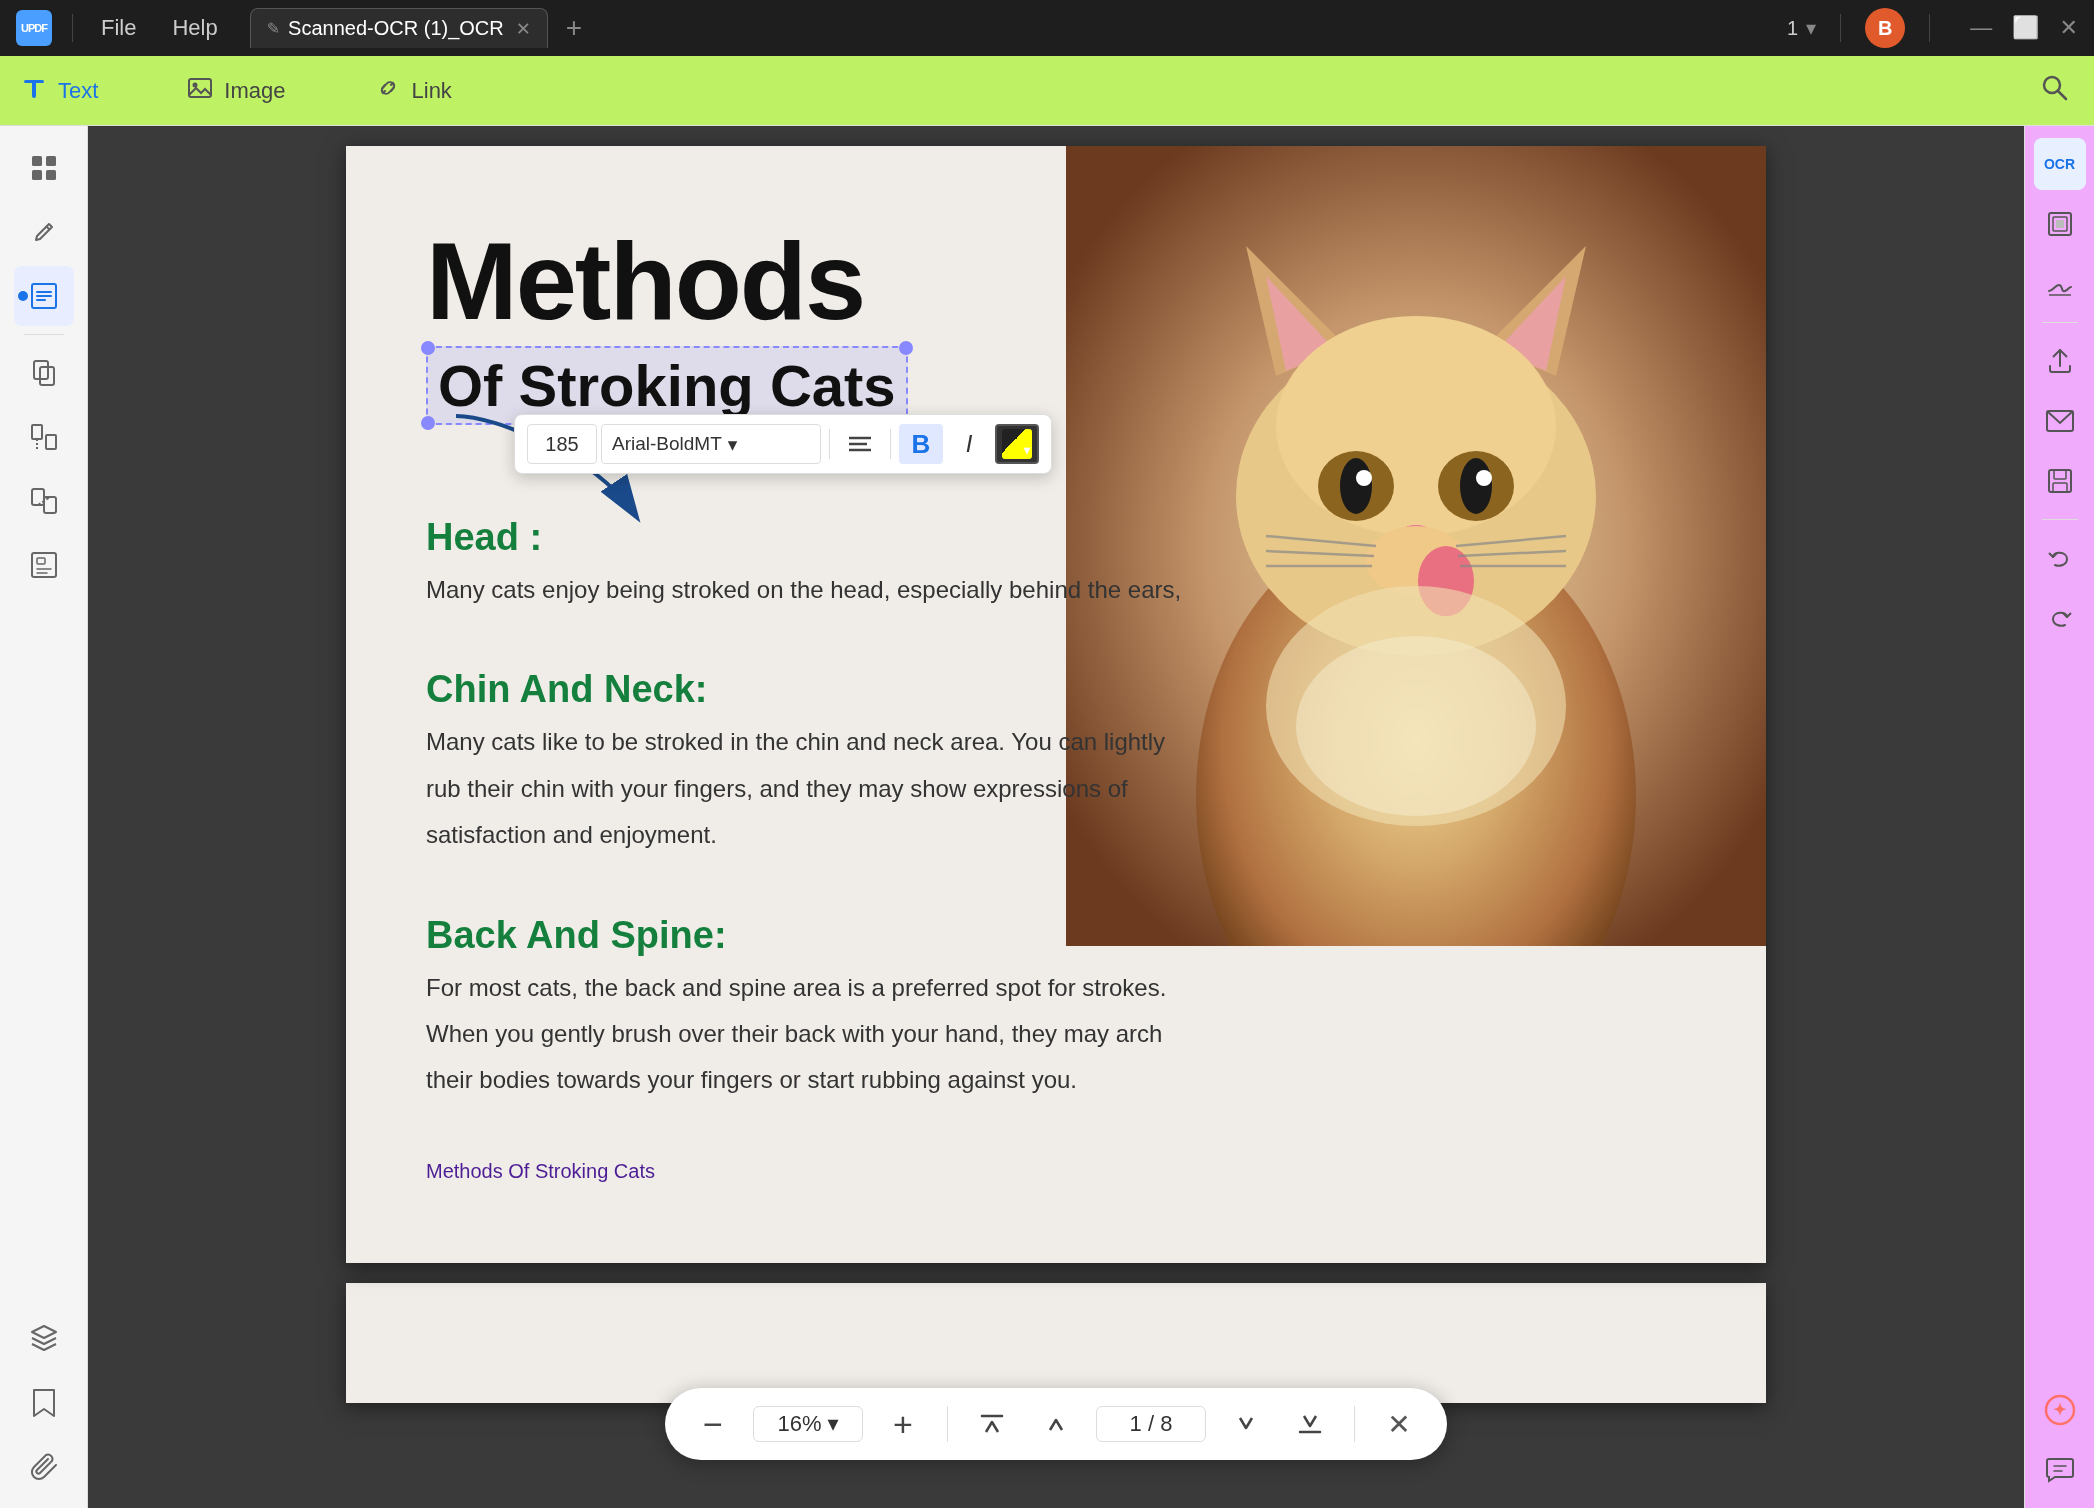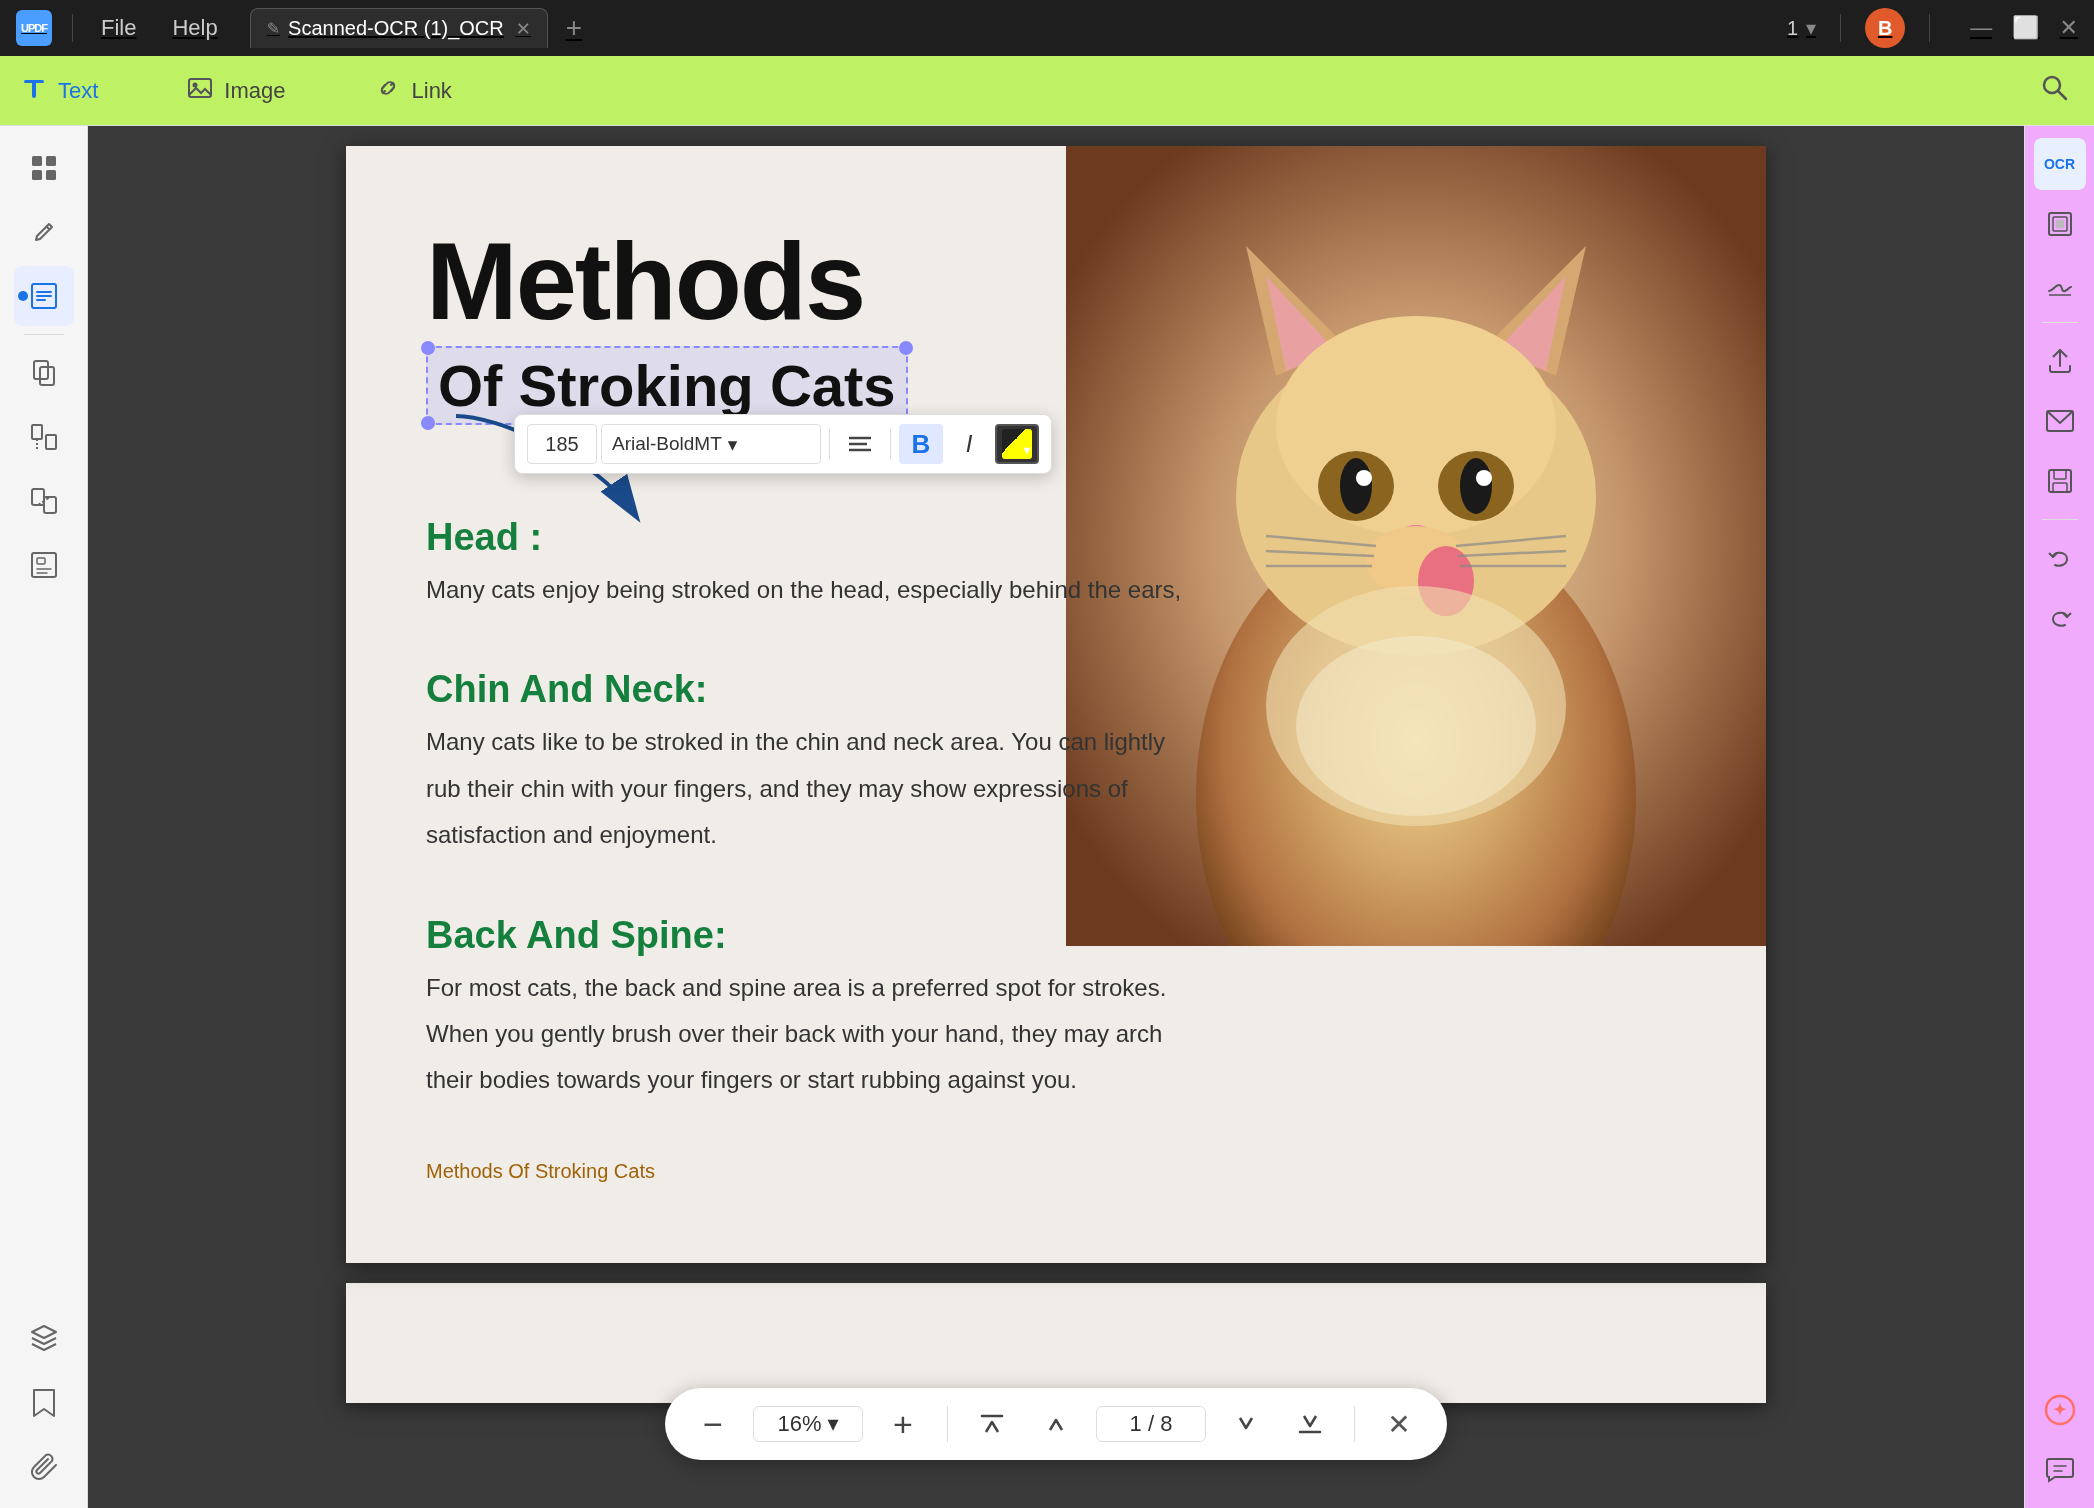--- a/index.html
+++ b/index.html
@@ -7,21 +7,20 @@
 
     
     .titlebar {
       height: 56px;
       background: #1e1e1e;
       display: flex;
       align-items: center;
       padding: 0 16px;
       gap: 4px;
       flex-shrink: 0;
-      text-decoration: underline;
     }
     .logo {
       display: flex; align-items: center; gap: 6px;
       font-size: 18px; font-weight: 700; color: #4a9eff;
       margin-right: 8px;
     }
     .logo-icon { width: 36px; height: 36px; background: #4a9eff; border-radius: 6px; display: flex; align-items: center; justify-content: center; color: white; font-weight: 900; font-size: 14px; }
     .title-divider { width: 1px; height: 28px; background: #444; margin: 0 8px; }
     .menu-item { color: #ccc; font-size: 22px; padding: 6px 16px; cursor: pointer; border-radius: 4px; }
     .tab-bar { display: flex; align-items: center; flex: 1; gap: 4px; margin-left: 12px; }
@@ -183,21 +182,21 @@
       font-weight: 900;
       color: #111;
       font-family: Arial, sans-serif;
       display: inline-block;
       position: relative;
       z-index: 3;
     }
 
     .pdf-section-title { font-size: 38px; font-weight: 900; color: #15803d; font-family: Arial, sans-serif; margin-top: 59px; margin-bottom: 12px; }
     .pdf-section-text { font-size: 24px; color: #333; font-family: Arial, sans-serif; line-height: 1.6; margin-bottom: 8px; }
-    .pdf-footer { font-size: 20px; color: #a16207; font-family: Arial, sans-serif; margin-top: 60px; }
+    .pdf-footer { font-size: 20px; color: #4c1d95; font-family: Arial, sans-serif; margin-top: 60px; }
 
     
     .cat-image-area {
       position: absolute;
       right: 0; top: 0;
       width: 700px; height: 800px;
       background: linear-gradient(135deg, #e8d5a8 0%, #d4a96a 30%, #c4956a 60%, #8b6040 100%);
       overflow: hidden;
     }
     

